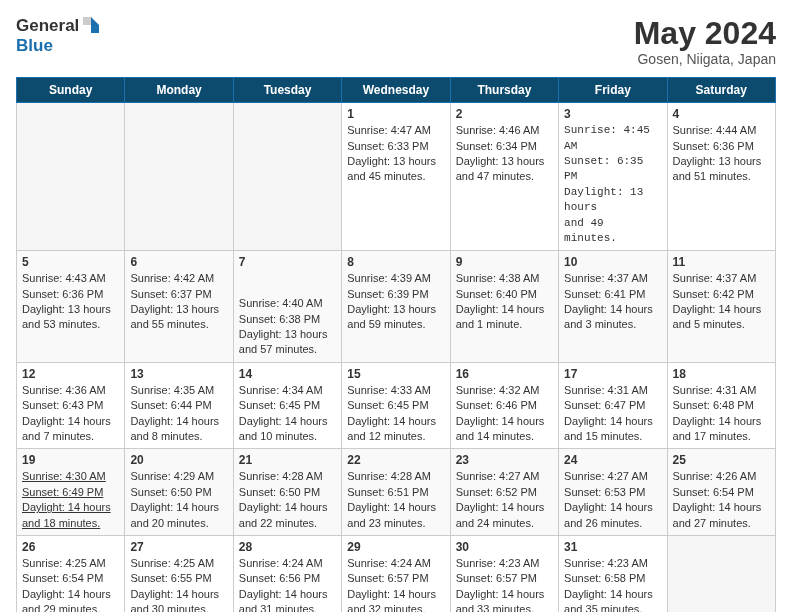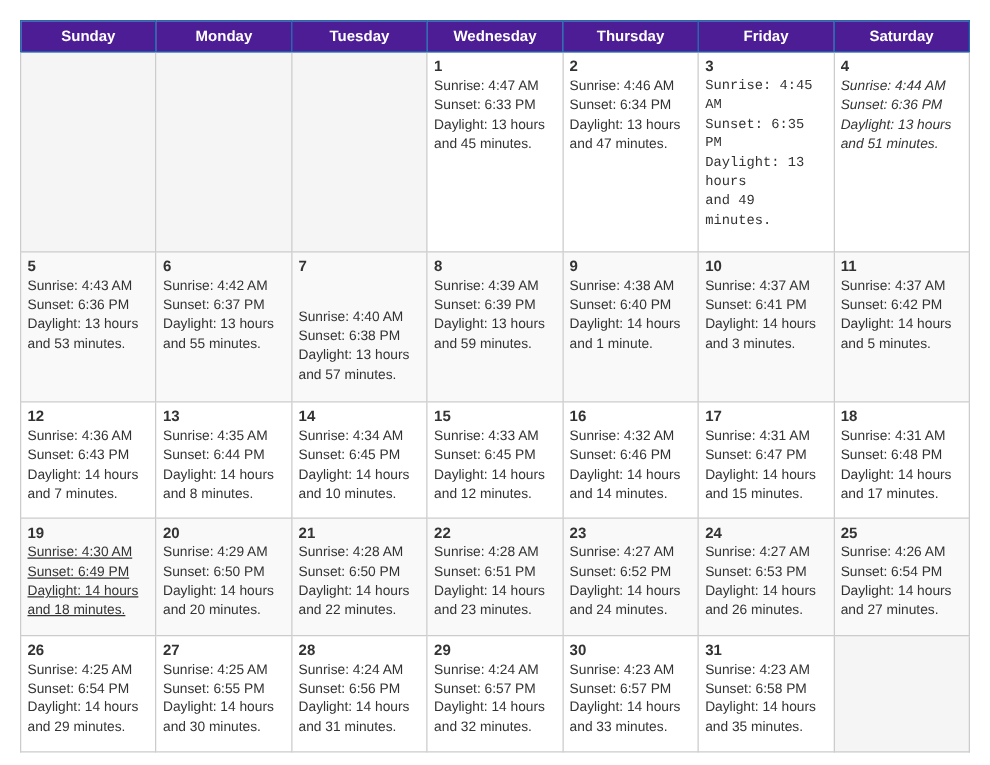--- a/index.html
+++ b/index.html
@@ -37,21 +37,21 @@
       color: #555;
     }
     .calendar {
       flex: 1;
       border: 1px solid #ccc;
       border-collapse: collapse;
       width: 100%;
       table-layout: fixed;
     }
     .calendar th {
-      background-color: #4c1d95;
+      background-color: #0c4a6e;
       color: #fff;
       text-align: center;
       font-size: 12px;
       padding: 5px 2px;
       border: 1px solid #1a6faf;
       font-weight: bold;
     }
     .calendar td {
       border: 1px solid #ccc;
       vertical-align: top;
@@ -85,20 +85,39 @@
     }
     .logo-row {
       display: flex;
       align-items: center;
     }
   </style>
 </head>
 <body>
 
 <div class="container">
+  <div class="header">
+    <div class="logo-wrapper">
+      <div class="logo-row">
+        <span style="font-size:17px;font-weight:bold;color:#333;">General</span>
+        <svg width="20" height="20" viewBox="0 0 20 20" style="margin-left:2px;margin-top:-2px;">
+          <polygon points="10,2 18,10 10,10" fill="#1a6faf"></polygon>
+          <polygon points="10,10 18,10 18,18 10,18" fill="#1a6faf"></polygon>
+          <polygon points="2,2 10,2 10,10 2,10" fill="#ccc"></polygon>
+        </svg>
+      </div>
+      <div>
+        <span style="font-size:17px;font-weight:bold;color:#1a6faf;">Blue</span>
+      </div>
+    </div>
+    <div class="title-block">
+      <div class="month-title">May 2024</div>
+      <div class="location">Gosen, Niigata, Japan</div>
+    </div>
+  </div>
 
   <table class="calendar">
     <thead>
       <tr>
         <th>Sunday</th>
         <th>Monday</th>
         <th>Tuesday</th>
         <th>Wednesday</th>
         <th>Thursday</th>
         <th>Friday</th>
@@ -126,21 +145,21 @@
           </td>
           <td>
             <div class="day-number">3</div>
             <div class="day-info" style="white-space: pre-line; font-family: Liberation Mono, monospace;">Sunrise: 4:45 AM
 Sunset: 6:35 PM
 Daylight: 13 hours
 and 49 minutes.</div>
           </td>
           <td>
             <div class="day-number">4</div>
-            <div class="day-info" style="white-space: pre-line; font-style: italic;">Sunrise: 4:44 AM
+            <div class="day-info" style="white-space: pre-line;">Sunrise: 4:44 AM
 Sunset: 6:36 PM
 Daylight: 13 hours
 and 51 minutes.</div>
           </td>
         </tr>
         <tr>
           <td>
             <div class="day-number">5</div>
             <div class="day-info" style="white-space: pre-line;">Sunrise: 4:43 AM
 Sunset: 6:36 PM

